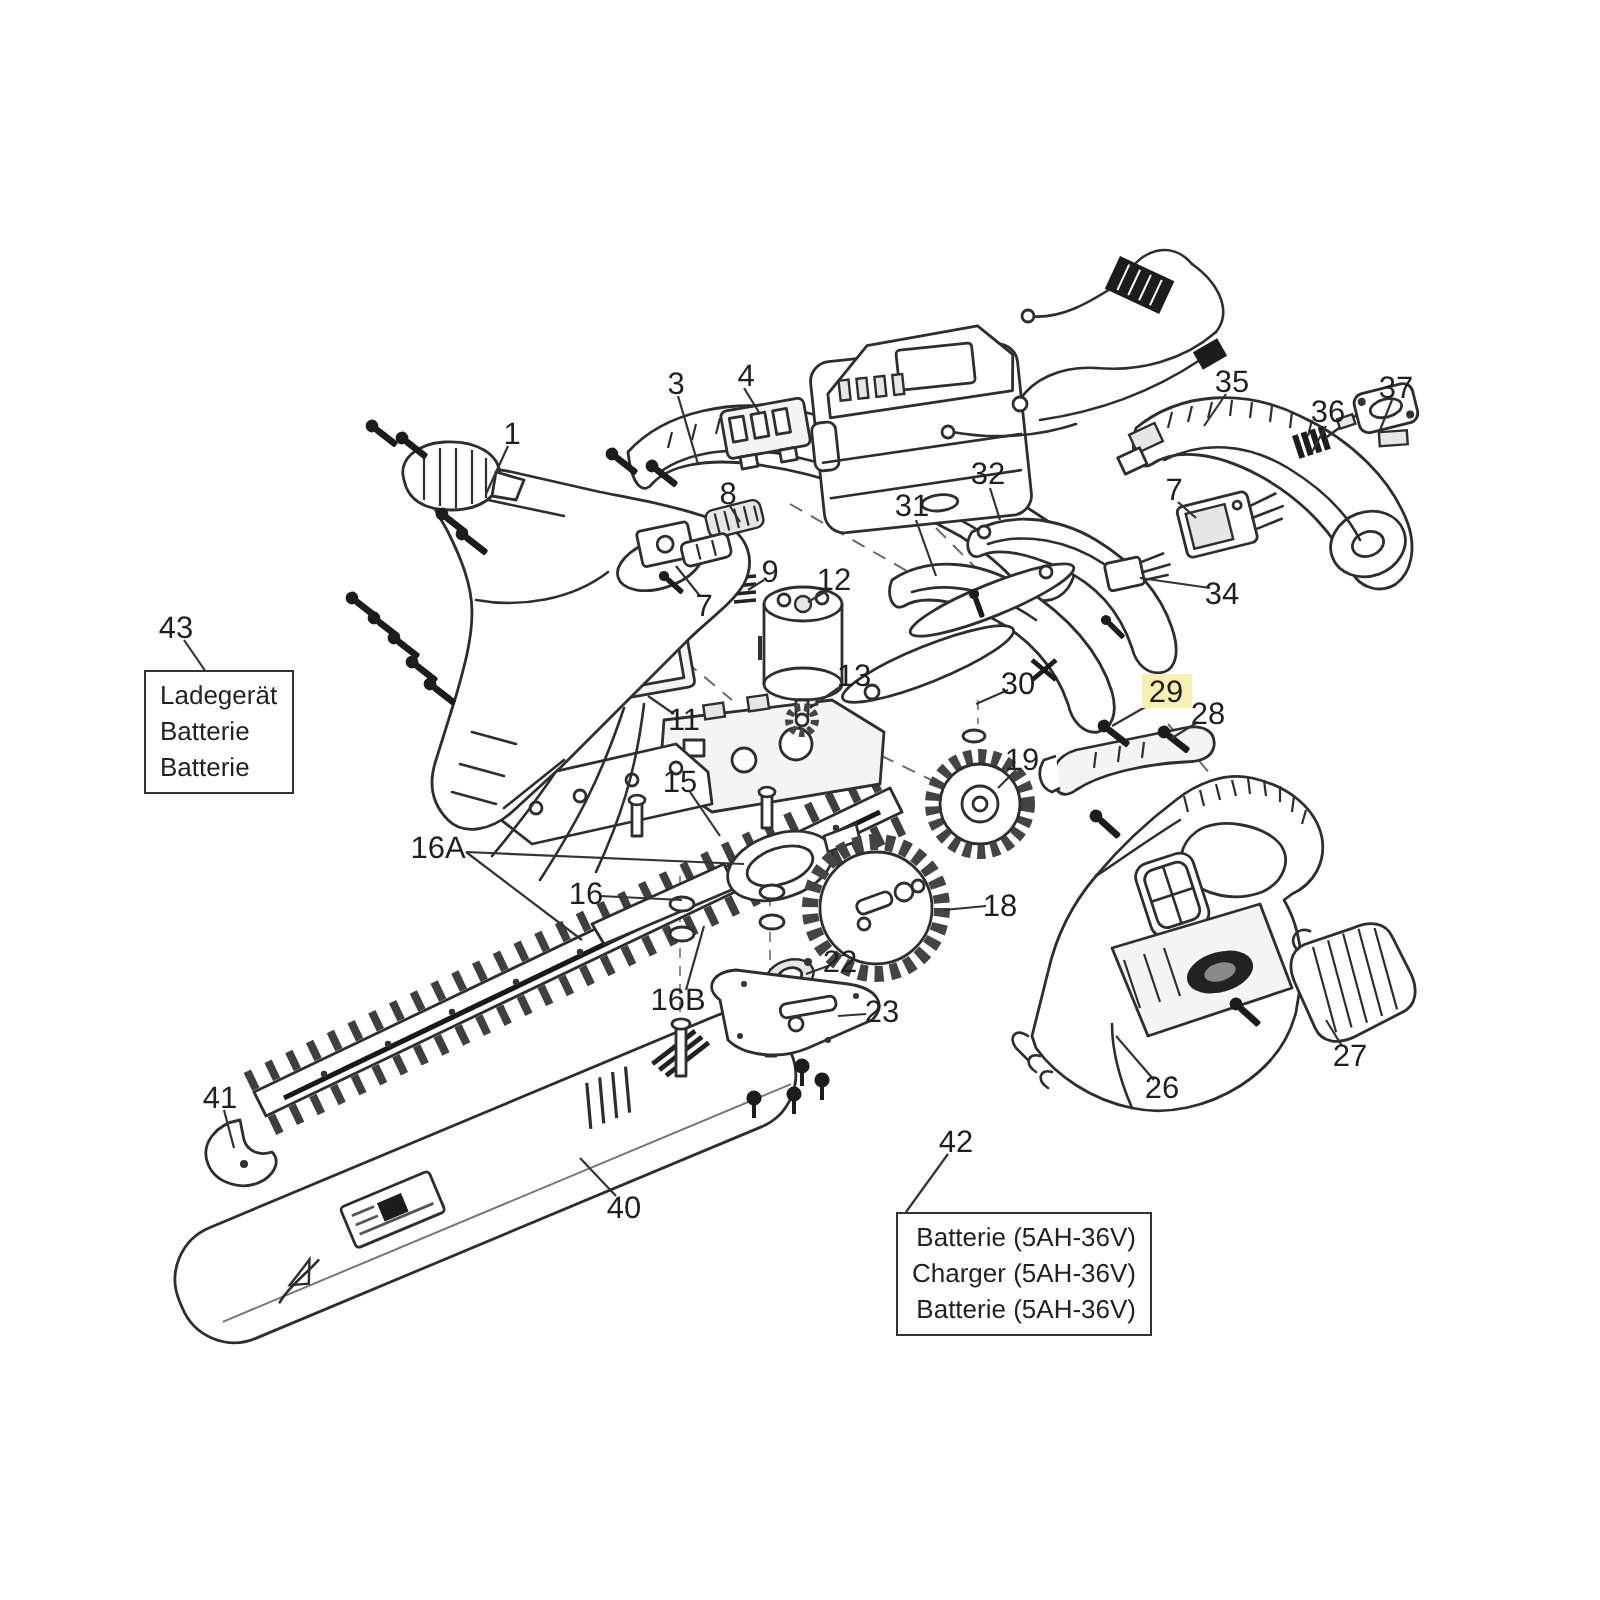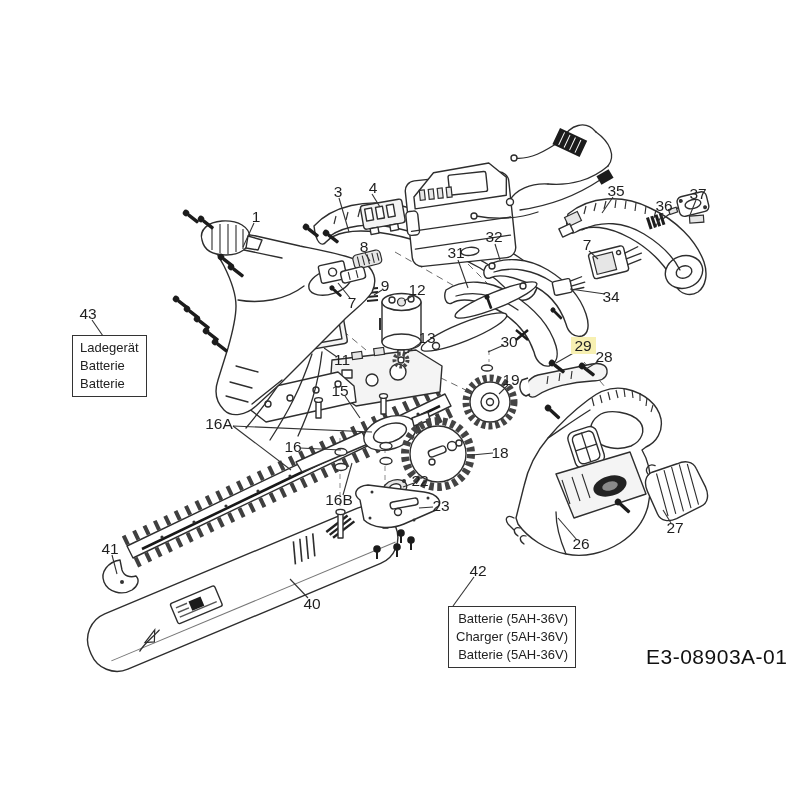--- a/index.html
+++ b/index.html
@@ -510,14 +510,13 @@
   <div>Batterie</div>
   <div>Batterie</div>
 </div>
 
 <div class="label-box" style="left:448px;top:606px;text-align:right;">
   <div>Batterie (5AH-36V)</div>
   <div>Charger  (5AH-36V)</div>
   <div>Batterie (5AH-36V)</div>
 </div>
 
-<div class="code">E3-08903A-01</div>
 </div>
 
 </body></html>

